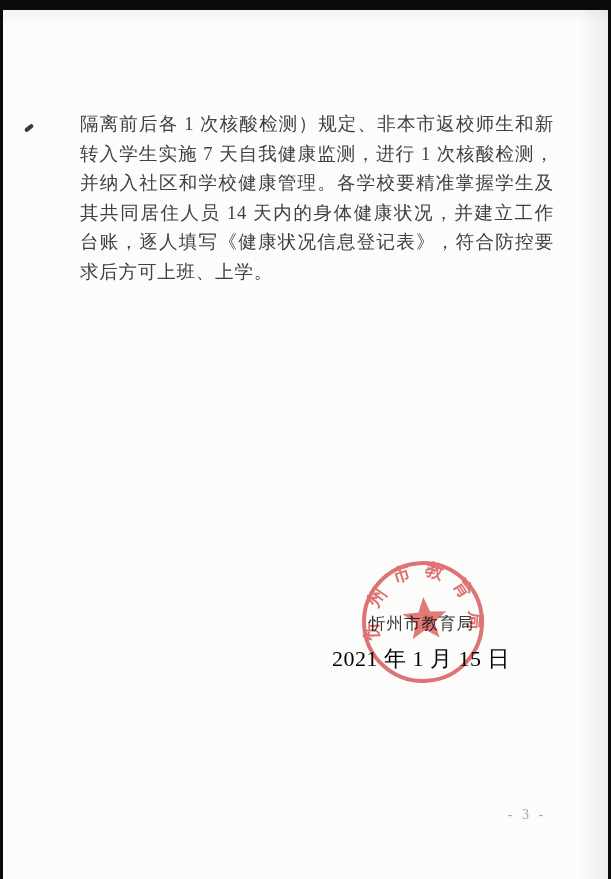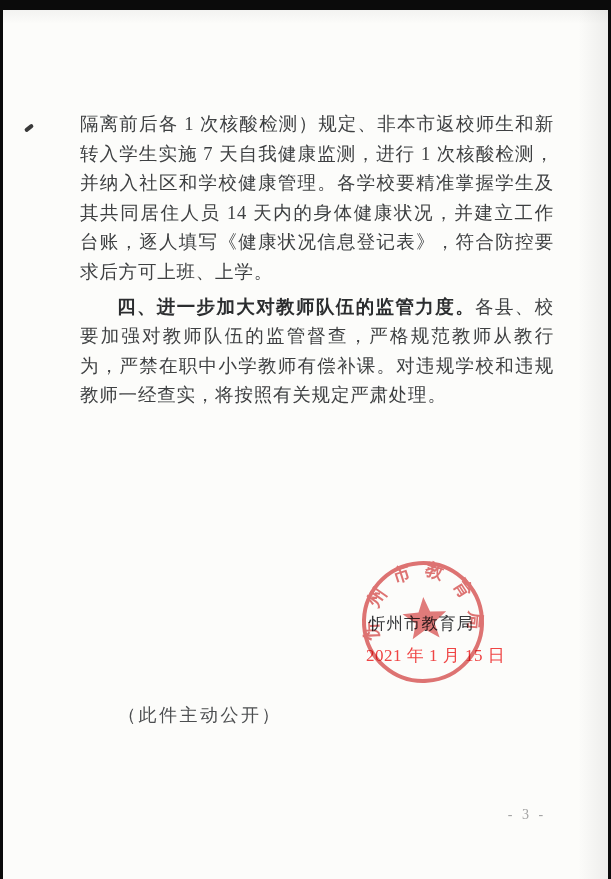--- a/index.html
+++ b/index.html
@@ -35,22 +35,22 @@
   .doc-body p.gap{margin-top:9px;}
   .sec-heading{
     font-family:"Liberation Sans","DejaVu Sans",sans-serif;
     font-weight:700;color:#2b2d2f;
   }
   .sig-org{
     position:absolute;left:366px;top:603px;width:110px;
     font-size:16.5px;letter-spacing:1px;color:#36383a;white-space:nowrap;
   }
   .sig-date{
-    position:absolute;left:363px;top:634px;
-    font-size:17px;letter-spacing:0.5px;color:#ef4444;white-space:nowrap;
+    position:absolute;left:329px;top:634px;
+    font-size:22px;letter-spacing:0.5px;color:#000000;white-space:nowrap;
   }
   .seal{
     position:absolute;left:340px;top:532px;width:160px;height:160px;
     mix-blend-mode:multiply;opacity:0.88;transform:rotate(-4deg);
   }
   .disclosure-note{
     position:absolute;left:115px;top:693px;
     font-size:18px;letter-spacing:2.5px;color:#4c4e50;white-space:nowrap;
   }
   .page-number{
@@ -61,36 +61,34 @@
 </head>
 <body>
 
 <div class="scan-frame">
   <div class="page">
 
     <div class="speck"></div>
 
     <div class="doc-body">
       <p><span>隔离前后各 1 次核酸检测）规定、非本市返校师生和新转入学生实施 7 天自我健康监测，进行 1 次核酸检测，并纳入社区和学校健康管理。各学校要精准掌握学生及其共同居住人员 14 天内的身体健康状况，并建立工作台账，逐人填写《健康状况信息登记表》，符合防控要求后方可上班、上学。</span></p>
-      <p class="indent"><span class="sec-heading">四、进一步加大对教师队伍的监管力度。</span><span>各县、校要加强对教师队伍的监管督查，严格规范教师从教行为，严禁在职中小学教师有偿补课。对违规学校和违规教师一经查实，将按照有关规定严肃处理。</span></p>
     </div>
 
     <div class="sig-org">忻州市教育局</div>
 
     <div class="sig-date">2021 年 1 月 15 日</div>
 
     <svg class="seal" viewBox="0 0 160 160">
       <circle cx="80" cy="80" r="59" fill="none" stroke-width="4" stroke="#dc6161"></circle>
       <path id="seal-arc" d="M 38.3 99.4 A 46 46 0 1 1 121.7 99.4" fill="none"></path>
       <text font-size="18" font-weight="bold" style="letter-spacing:12px;font-family:'Liberation Sans','DejaVu Sans',sans-serif;" fill="#dc6161">
         <textPath href="#seal-arc" startOffset="6">忻州市教育局</textPath>
       </text>
       <polygon points="82,55 76.2,70.1 60.1,70.9 72.7,81 68.5,96.6 82,87.8 95.5,96.6 91.3,81 103.9,70.9 87.8,70.1" fill="#e06a6a"></polygon>
     </svg>
 
-    <div class="disclosure-note">（此件主动公开）</div>
 
     <div class="page-number">- 3 -</div>
 
     <div class="shade-right"></div>
     <div class="shade-top"></div>
   </div>
 </div>
 
 </body></html>

